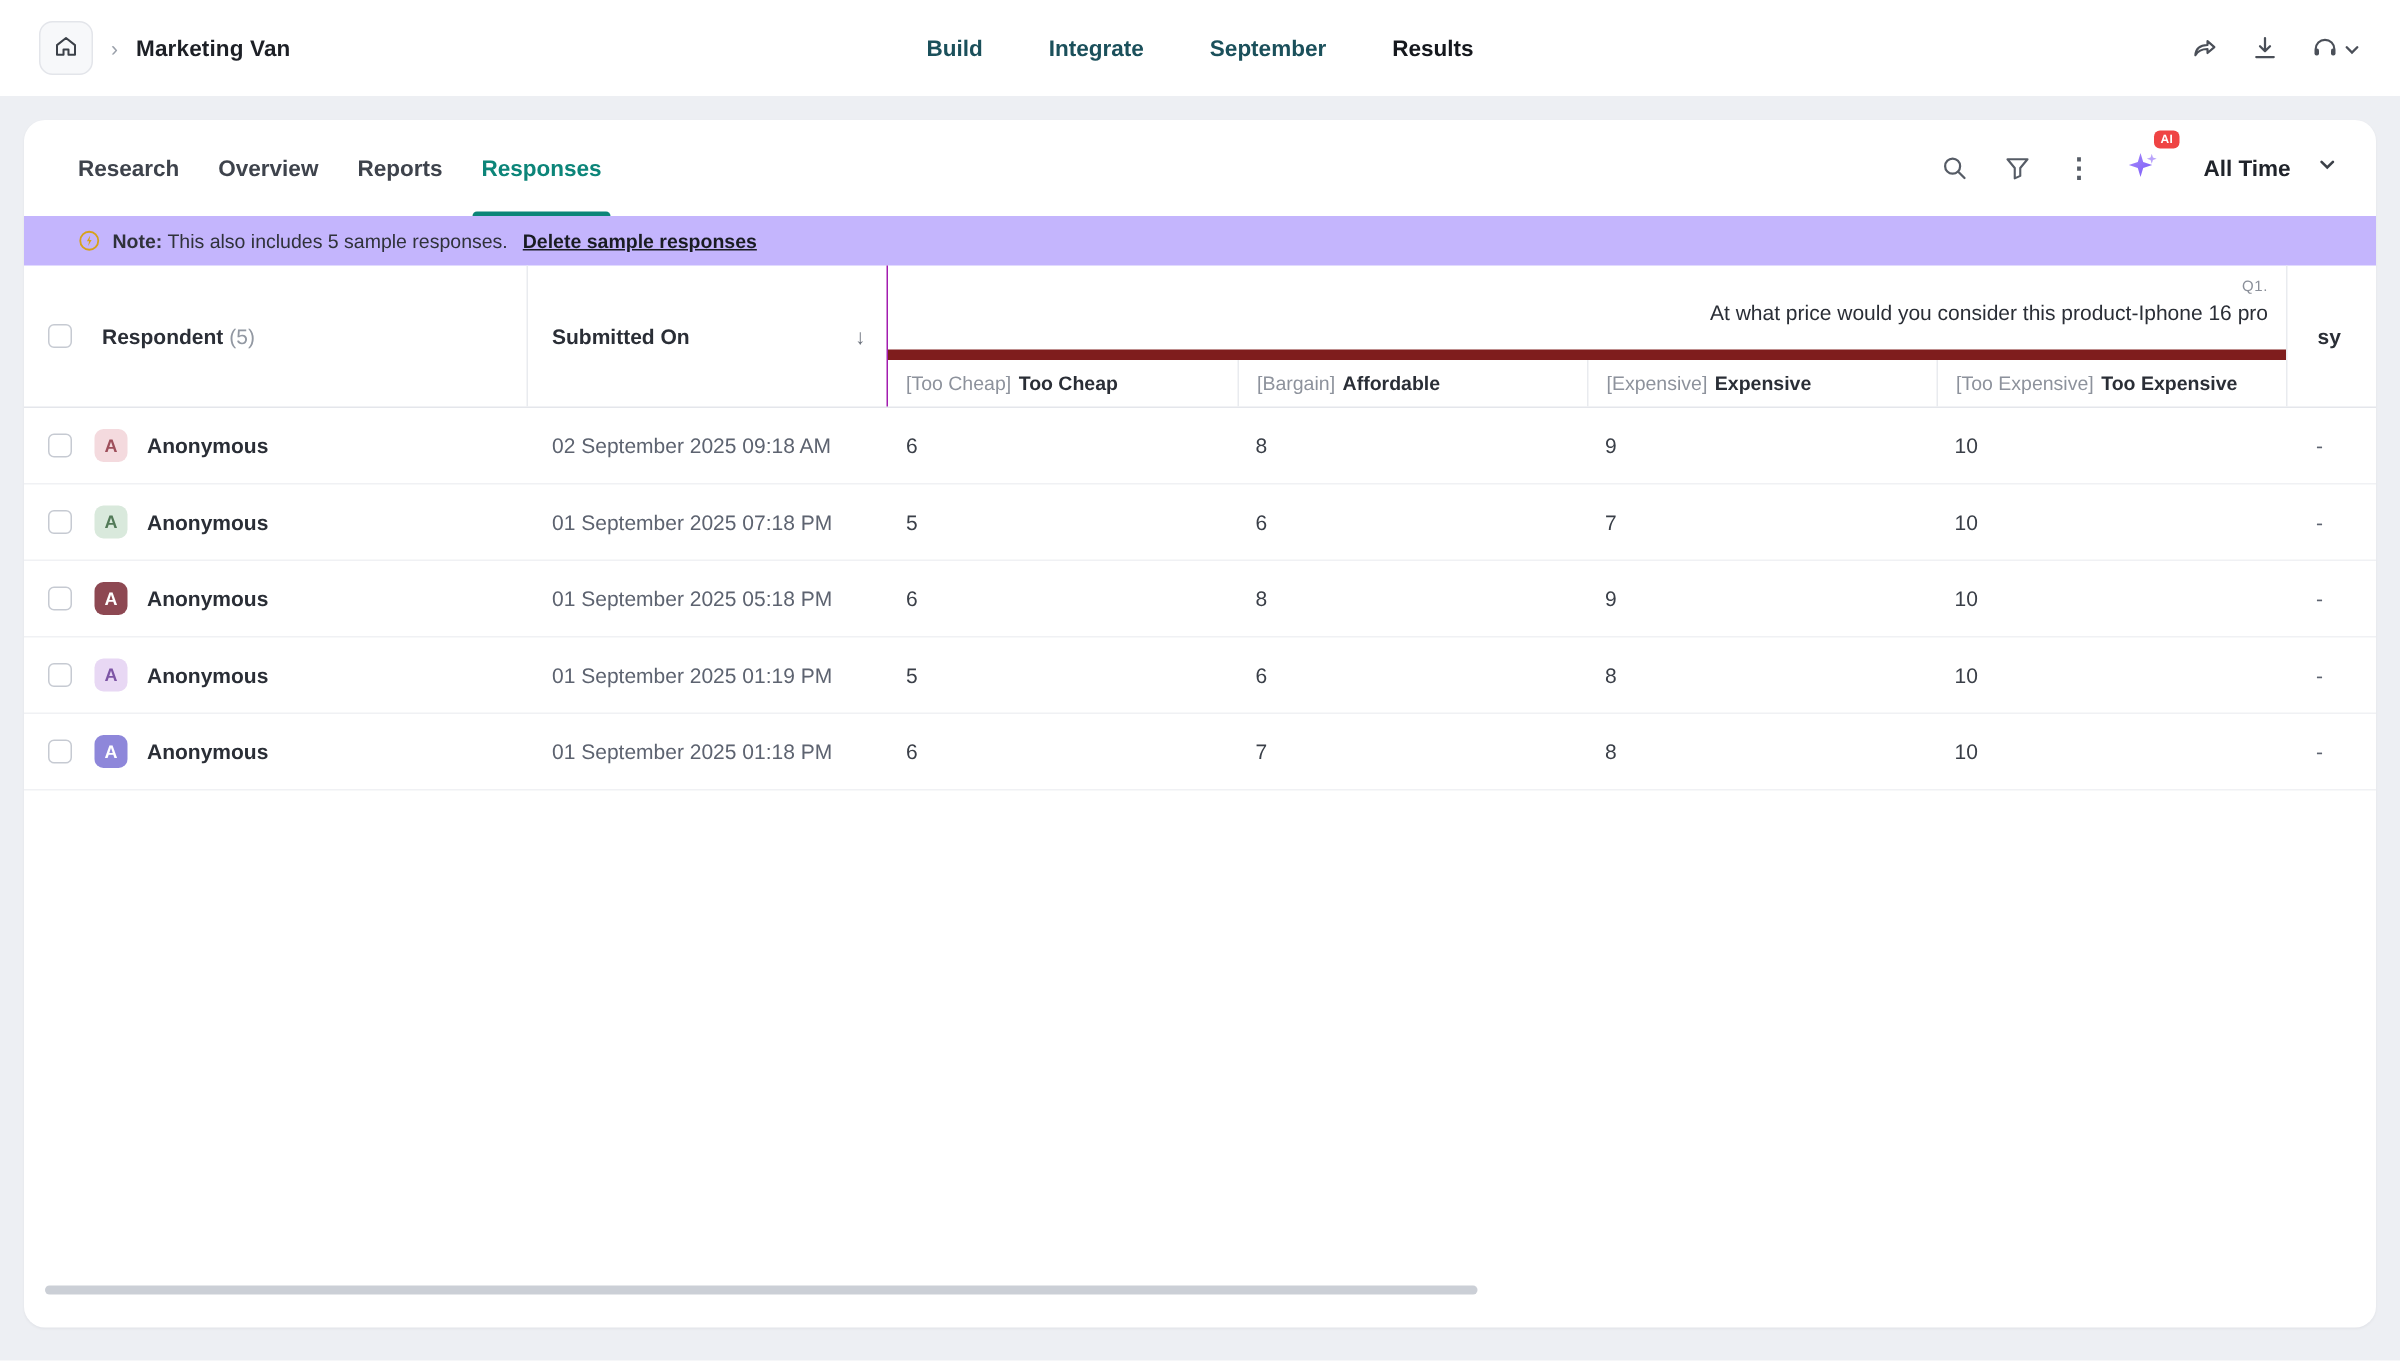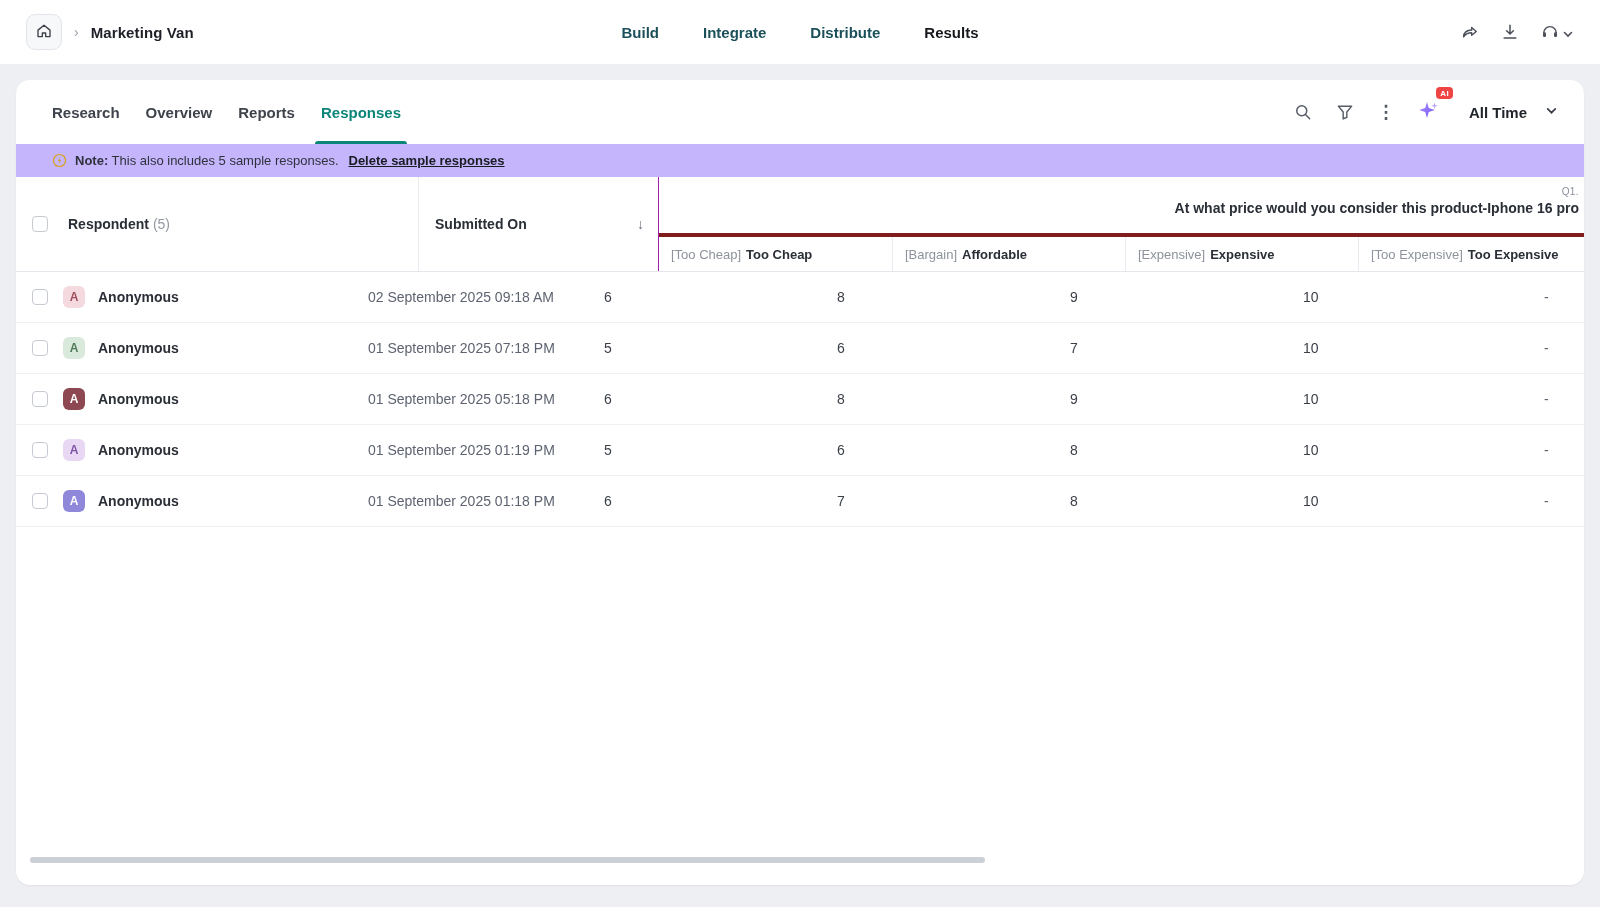--- a/index.html
+++ b/index.html
@@ -71,32 +71,32 @@
   .banner {
     height:33px; flex:none; background:#c4b5fd; display:flex; align-items:center;
     padding:0 36px; gap:8px; font-size:13px; color:#2f323a;
   }
   .banner-icon { width:15px; height:15px; flex:none; display:inline-flex; }
   .banner b { font-weight:700; }
   .banner-link { font-weight:700; color:#191c22; text-decoration:underline; cursor:pointer; margin-left:2px; }
   
   .table-wrap { flex:1; display:flex; flex-direction:column; position:relative; }
   .thead { display:flex; border-bottom:1px solid #e4e6eb; flex:none; height:95px; }
-  .col-resp { width:403px; flex:none; display:flex; align-items:center; padding-left:16px; gap:20px;
+  .col-resp { width:336px; flex:none; display:flex; align-items:center; padding-left:16px; gap:20px;
               border-right:1px solid #e9ebef; }
   .col-sub  { width:240px; flex:none; display:flex; align-items:center; padding:0 14px 0 16px;
               border-right:1px solid #a21caf; }
   .hdr-text { font-size:14px; font-weight:700; color:#2a2e36; }
   .hdr-count { color:#9298a2; font-weight:400; margin-left:4px; }
   .sort-arrow { margin-left:auto; color:#6b717c; font-size:14px; cursor:pointer; }
   .qgroup { width:932px; flex:none; display:flex; flex-direction:column; }
   .qtitle { flex:1; padding:9px 12px 6px 12px;text-align:right; }
   .qnum { font-size:10px; color:#8a8f99; letter-spacing:.4px; }
-  .qtext { font-size:14px; font-weight:700; color:#2a2e36; margin-top:3px; }
-  .subrow { display:flex; border-top:4px solid #7f1d1d; height:38px; flex:none;justify-content:flex-end; }
+  .qtext { font-size:14px; font-weight:400; color:#2a2e36; margin-top:3px; }
+  .subrow { display:flex; border-top:7px solid #7f1d1d; height:38px; flex:none;justify-content:flex-end; }
   .subcell { width:233px; flex:none; display:flex; align-items:center; padding-left:12px; font-size:13px; }
   .subcell + .subcell { border-left:1px solid #e9ebef; }
   .sub-bracket { color:#8d929c; margin-right:5px; }
   .sub-label { font-weight:700; color:#2a2e36; }
   .col-over { flex:1; display:flex; align-items:center; padding-left:20px; border-left:1px solid #e9ebef;
               font-size:14px; font-weight:700; color:#2a2e36; }
   
   .tbody { flex:none; }
   .trow { display:flex; align-items:center; height:51px; border-bottom:1px solid #f0f1f4; cursor:pointer; }
   .cell-resp { width:336px; flex:none; display:flex; align-items:center; padding-left:16px; }
@@ -131,21 +131,21 @@
         </svg>
       </span>
     </button>
     <span class="crumb-sep">›</span>
     <span class="proj-title">Marketing Van</span>
   </div>
 
   <nav class="topnav">
     <span class="topnav-item">Build</span>
     <span class="topnav-item">Integrate</span>
-    <span class="topnav-item">Distribute</span>
+    <span class="topnav-item">September</span>
     <span class="topnav-item active">Results</span>
   </nav>
 
   <div class="topbar-right">
     <span class="tb-icon">
       <svg viewBox="0 0 24 24" fill="none" stroke="currentColor" stroke-width="1.7" stroke-linejoin="round" stroke-linecap="round">
         <path d="M14 6.5 L19.5 11.3 L14 16 V12.8 C8.8 12.8 6 14.8 4.3 17.8 C4.6 12 8 9.8 14 9.6 Z"></path>
       </svg>
     </span>
     <span class="tb-icon">

